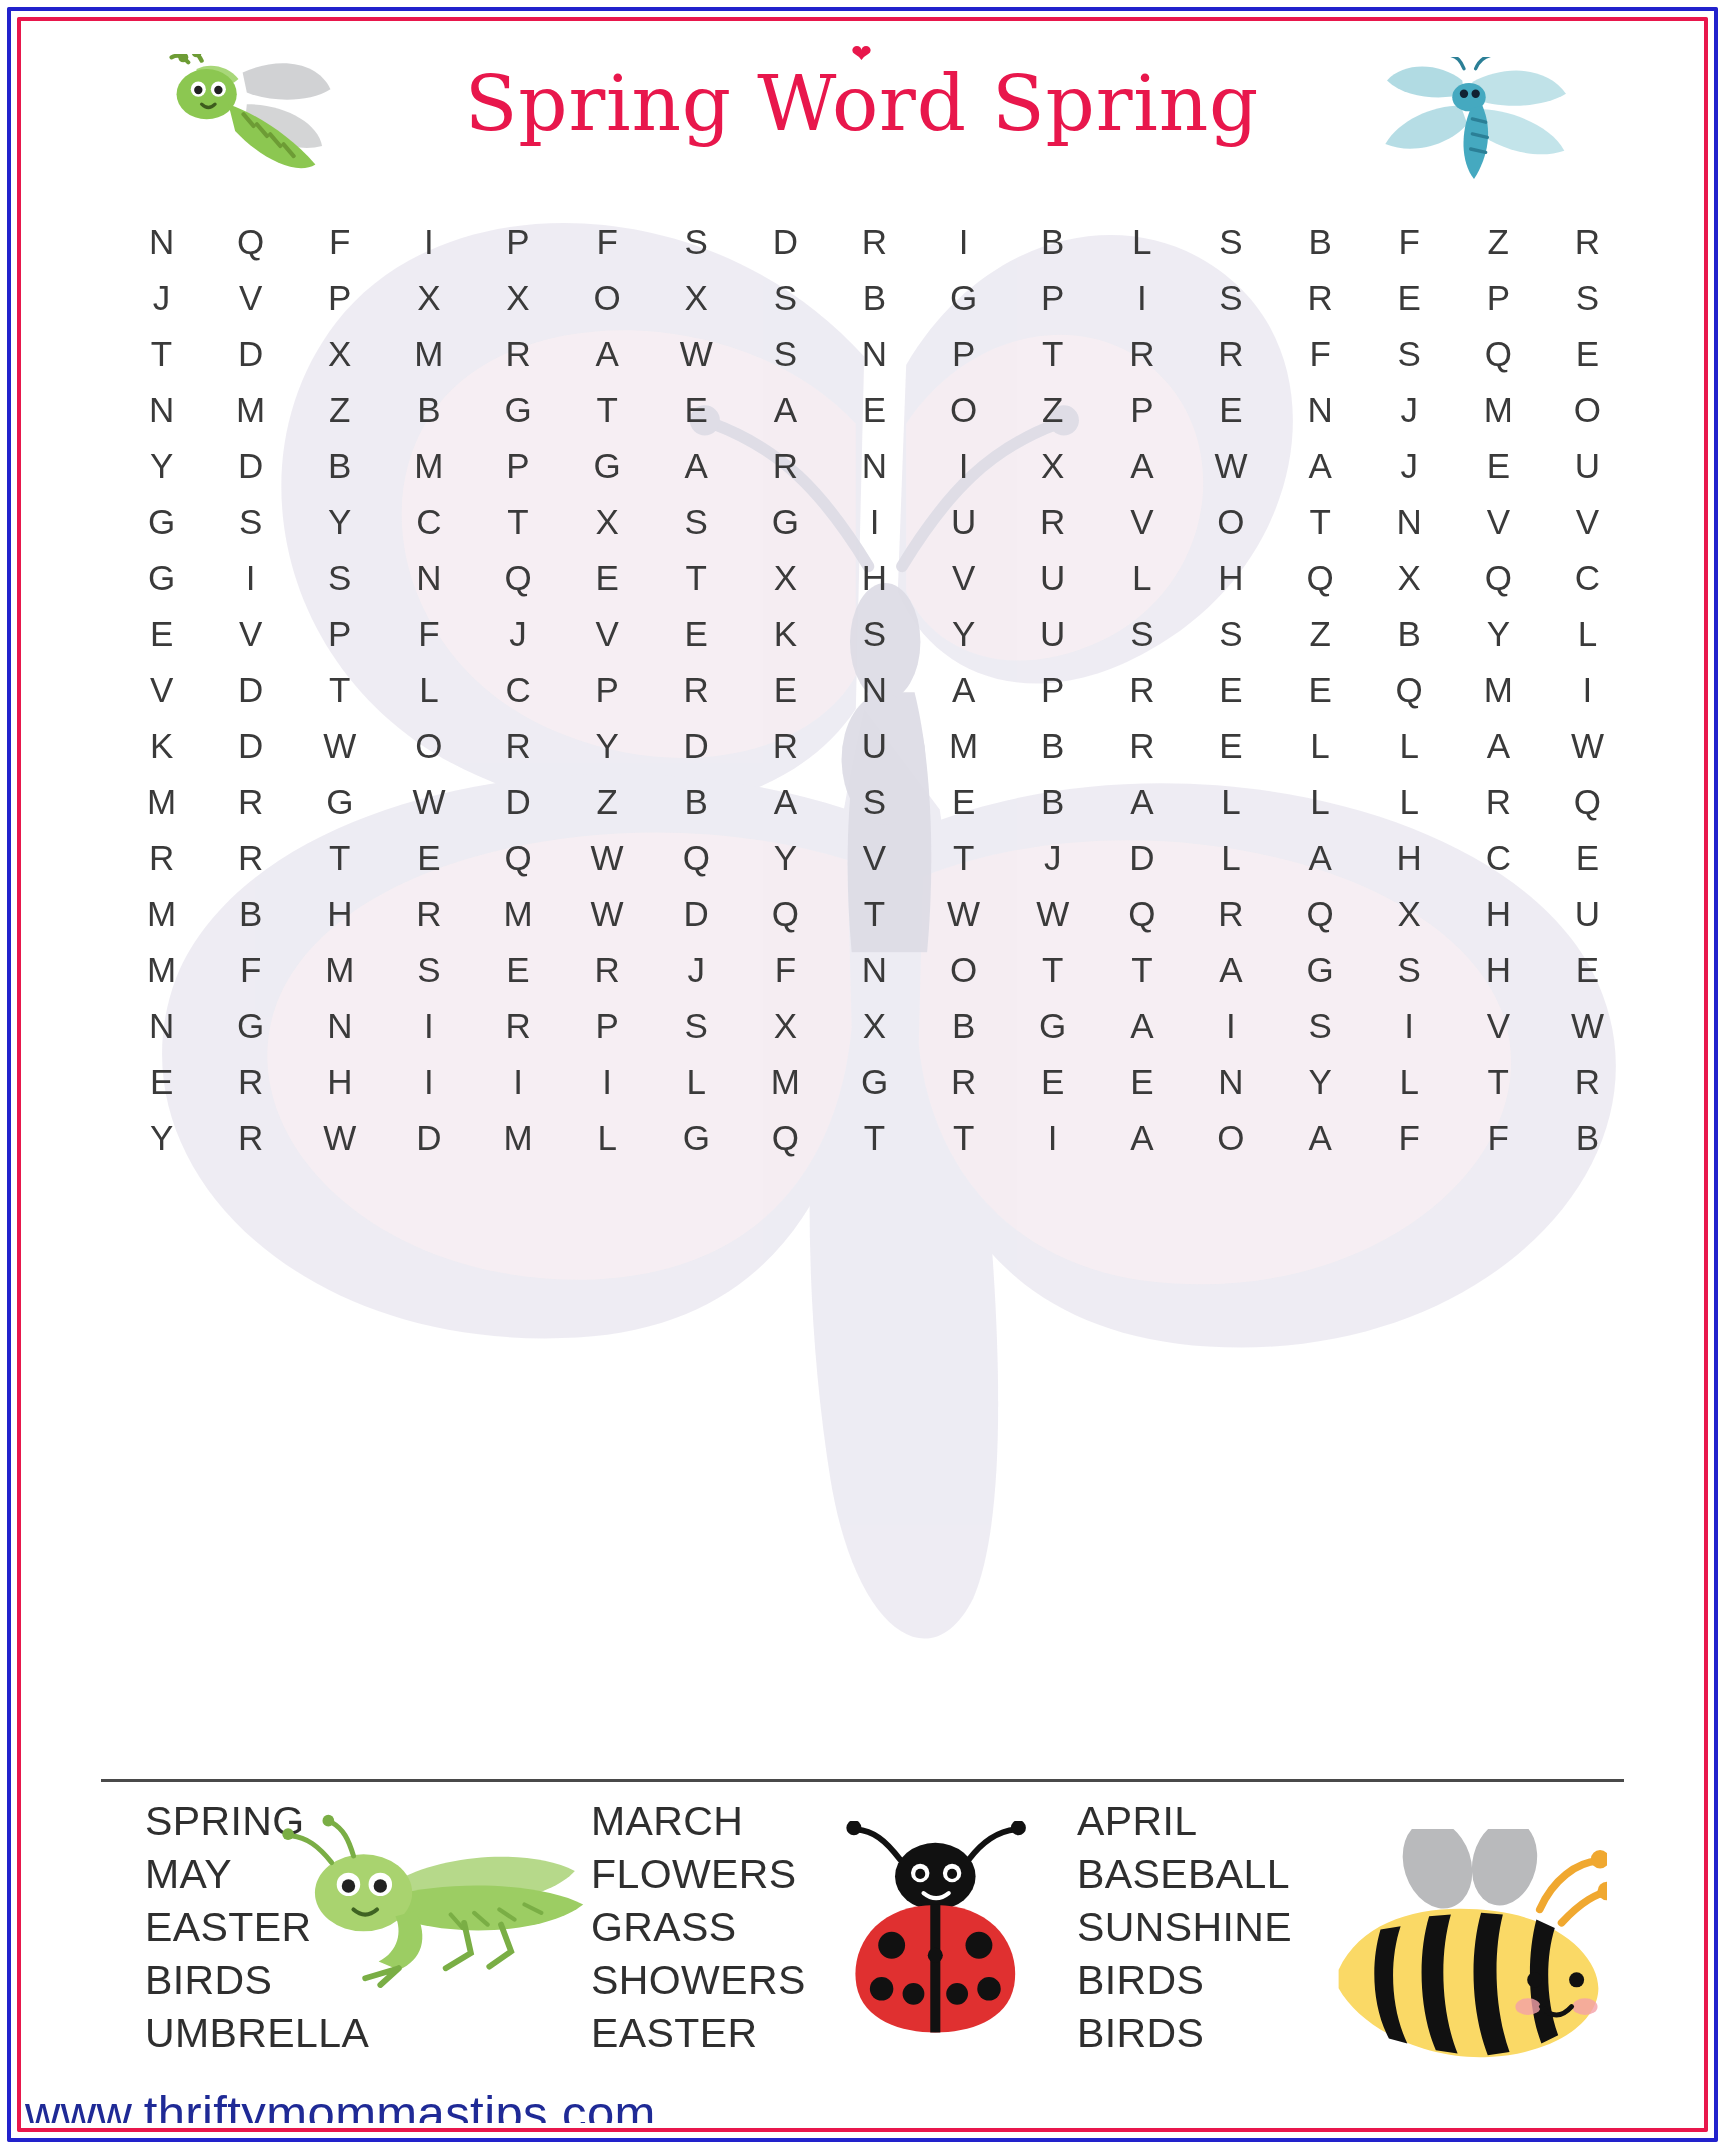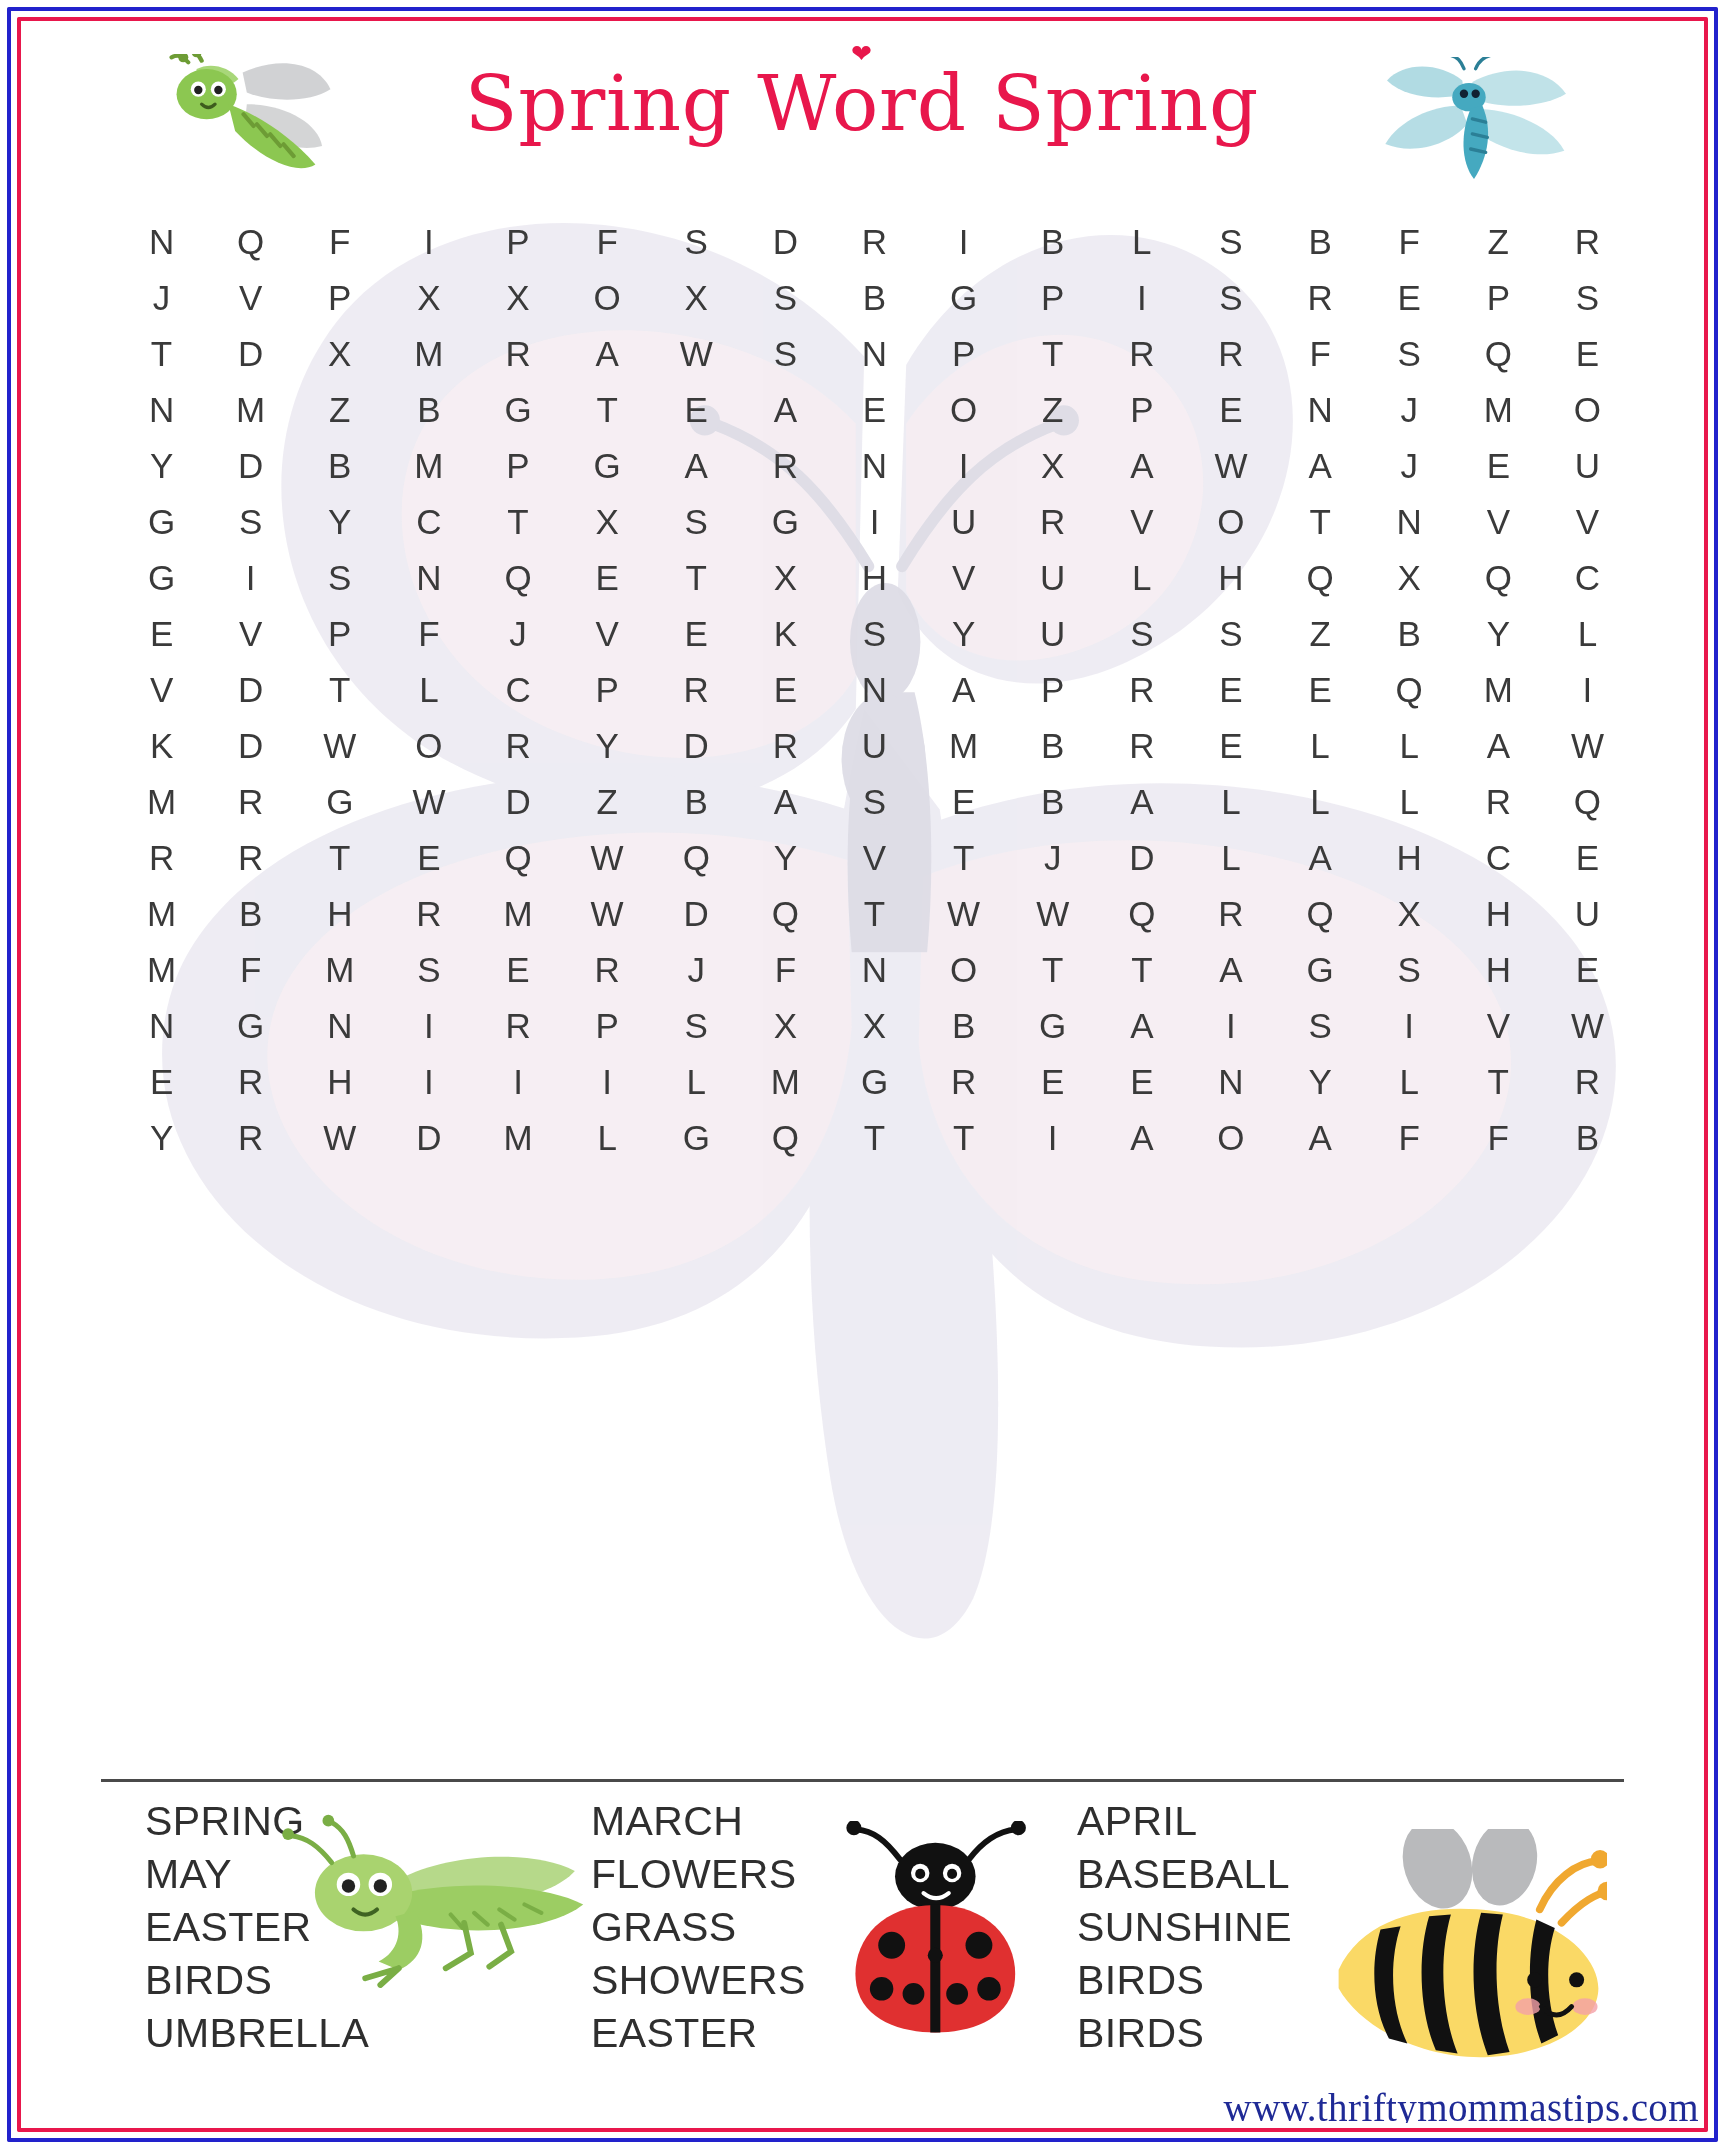--- a/index.html
+++ b/index.html
@@ -135,23 +135,23 @@
   .col1 { left: 92px; top: 1770px; margin-left: 28px; }
   .col2 { left: 566px; top: 1770px; }
   .col3 { left: 1040px; top: 1770px; margin-left: 12px; }
 
   
   .footer {
     position: absolute;
     left: 0;
     top: 2060px;
     width: 1674px;
-    text-align: right;
-    font-family: Liberation Serif, serif;
-    font-size: 39px;
+    text-align: left;
+    font-family: Liberation Sans, sans-serif;
+    font-size: 49px;
     color: #1f2a96;
     letter-spacing: 0.4px;
   }
 </style>
 </head>
 <body>
 
 <div class="page">
 
   <div class="border-outer"></div>

